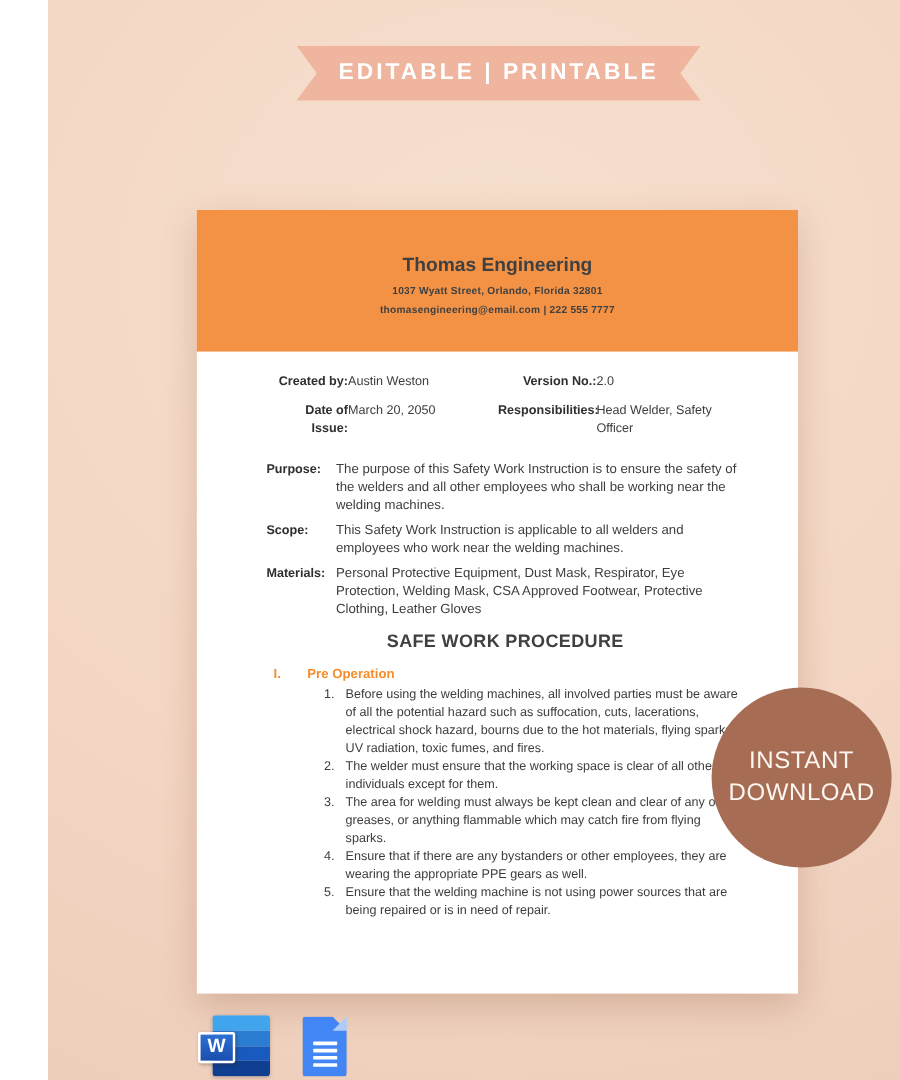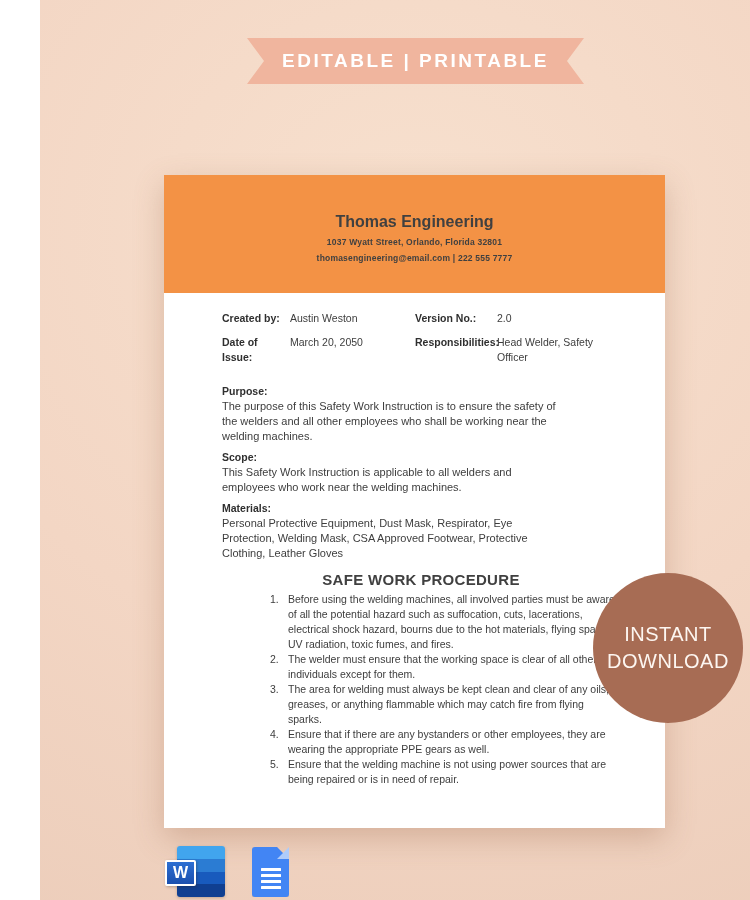--- a/index.html
+++ b/index.html
@@ -43,23 +43,23 @@
     margin-top:15px; text-align:center;
     color:#f68d2b; font-size:19px; font-weight:bold; letter-spacing:0.3px;
     line-height:23px;
   }
   .meta {
     margin-top:18px;
     display:grid; grid-template-columns:68px 125px 82px 105px;
     row-gap:9px; font-size:10.5px; line-height:15px; color:#3d3d3d;
     align-items:start;
   }
-  .meta .lbl { font-weight:bold; color:#2f2f2f; }
+  .meta .lbl { font-weight:bold; color:#2f2f2f;text-align:right; }
   .sections { margin-top:19px; }
-  .section-row { display:flex; margin-bottom:6px;flex-direction:column; }
+  .section-row { display:flex; margin-bottom:6px; }
   .sec-label { width:58px; flex:none; font-weight:bold; color:#2f2f2f; font-size:10.5px; line-height:15px; }
   .sec-text  { width:338px; font-size:11px; line-height:15px; color:#3d3d3d; }
   .proc-heading {
     margin-top:9px; text-align:center;
     color:#404040; font-size:15px; font-weight:bold; letter-spacing:0.3px; line-height:20px;
   }
   .subsection { margin-top:10px; margin-left:6px; font-size:11px; font-weight:bold; color:#f68d2b; line-height:15px; }
   .sub-num { display:inline-block; width:25px; }
   .steps { margin-top:2px; }
   .step { display:flex; margin-left:48px; }
@@ -148,20 +148,24 @@
           <span class="sec-text">This Safety Work Instruction is applicable to all welders and employees who work near the welding machines.</span>
         </div>
         <div class="section-row">
           <span class="sec-label">Materials:</span>
           <span class="sec-text">Personal Protective Equipment, Dust Mask, Respirator, Eye Protection, Welding Mask, CSA Approved Footwear, Protective Clothing, Leather Gloves</span>
         </div>
       </div>
 
       <div class="proc-heading">SAFE WORK PROCEDURE</div>
 
+      <div class="subsection">
+        <span class="sub-num">I.</span>
+        <span>Pre Operation</span>
+      </div>
 
       <div class="steps">
         <div class="step">
           <span class="step-num">1.</span>
           <span class="step-text">Before using the welding machines, all involved parties must be aware of all the potential hazard such as suffocation, cuts, lacerations, electrical shock hazard, bourns due to the hot materials, flying sparks, UV radiation, toxic fumes, and fires.</span>
         </div>
         <div class="step">
           <span class="step-num">2.</span>
           <span class="step-text">The welder must ensure that the working space is clear of all other individuals except for them.</span>
         </div>

